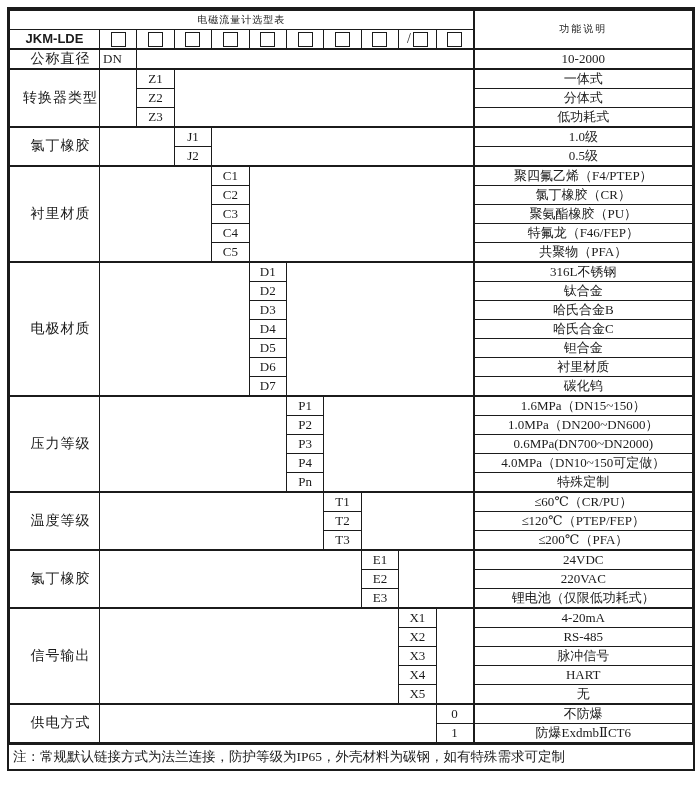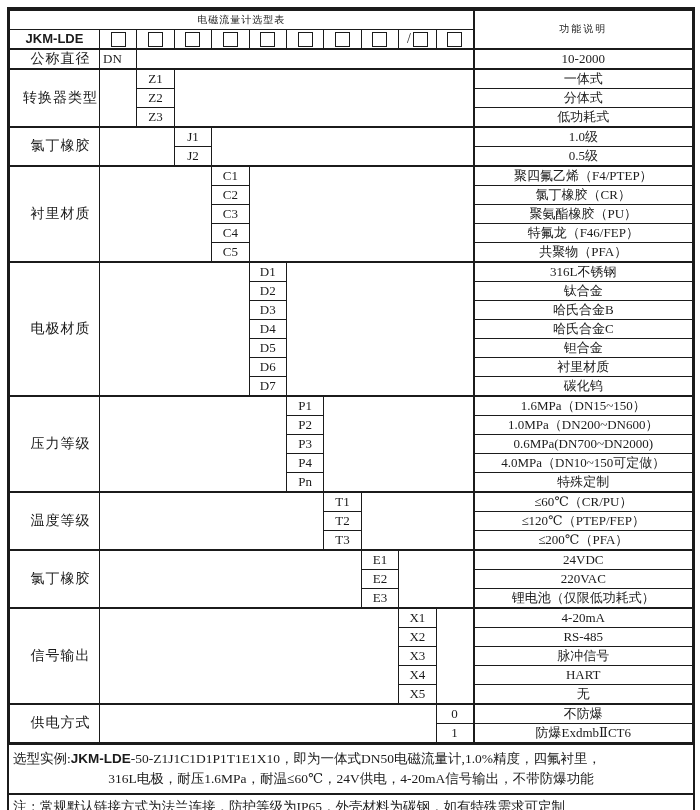--- a/index.html
+++ b/index.html
@@ -295,22 +295,16 @@
           <td class="code">0</td>
           <td class="desc">不防爆</td>
         </tr>
         <tr>
           <td class="code">1</td>
           <td class="desc">防爆ExdmbⅡCT6</td>
         </tr>
       </tbody>
   </table>
 
-  <div class="footer-block">
-    <div class="ex-line1">
-      <span>选型实例:</span><span class="bold-model">JKM-LDE</span><span>-50-Z1J1C1D1P1T1E1X10，即为一体式DN50电磁流量计,1.0%精度，四氟衬里，</span>
-    </div>
-    <div class="ex-line2">316L电极，耐压1.6MPa，耐温≤60℃，24V供电，4-20mA信号输出，不带防爆功能</div>
-  </div>
 
   <div class="note-block">注：常规默认链接方式为法兰连接，防护等级为IP65，外壳材料为碳钢，如有特殊需求可定制</div>
 
 </div>
 
 </body></html>

